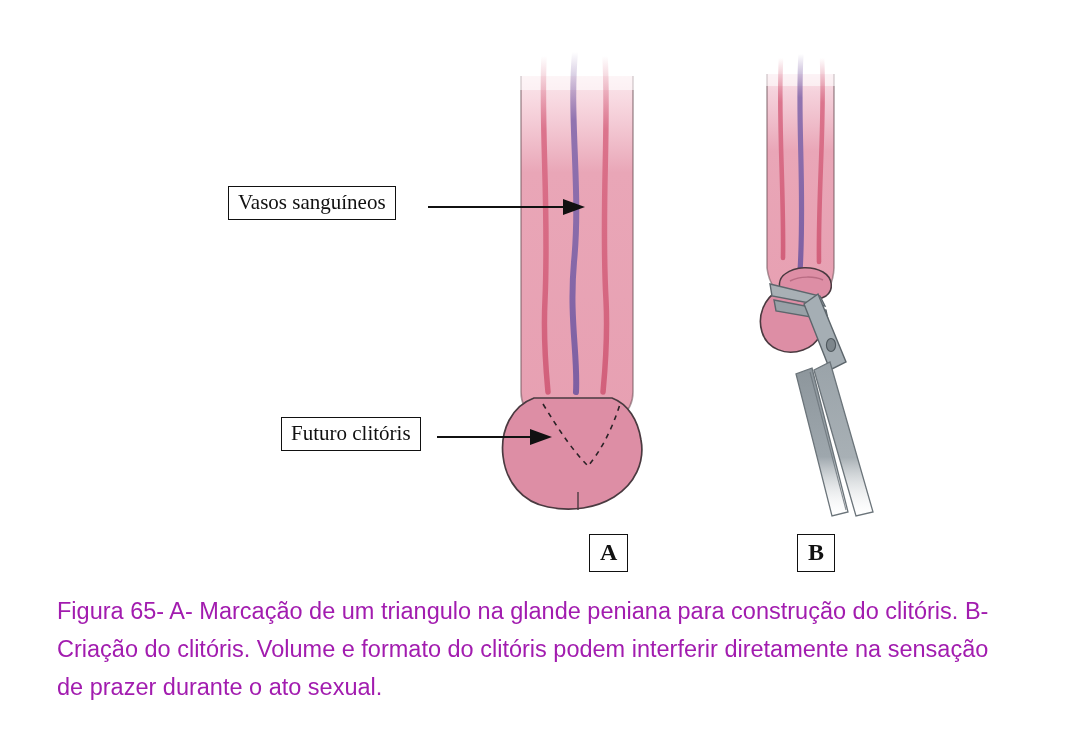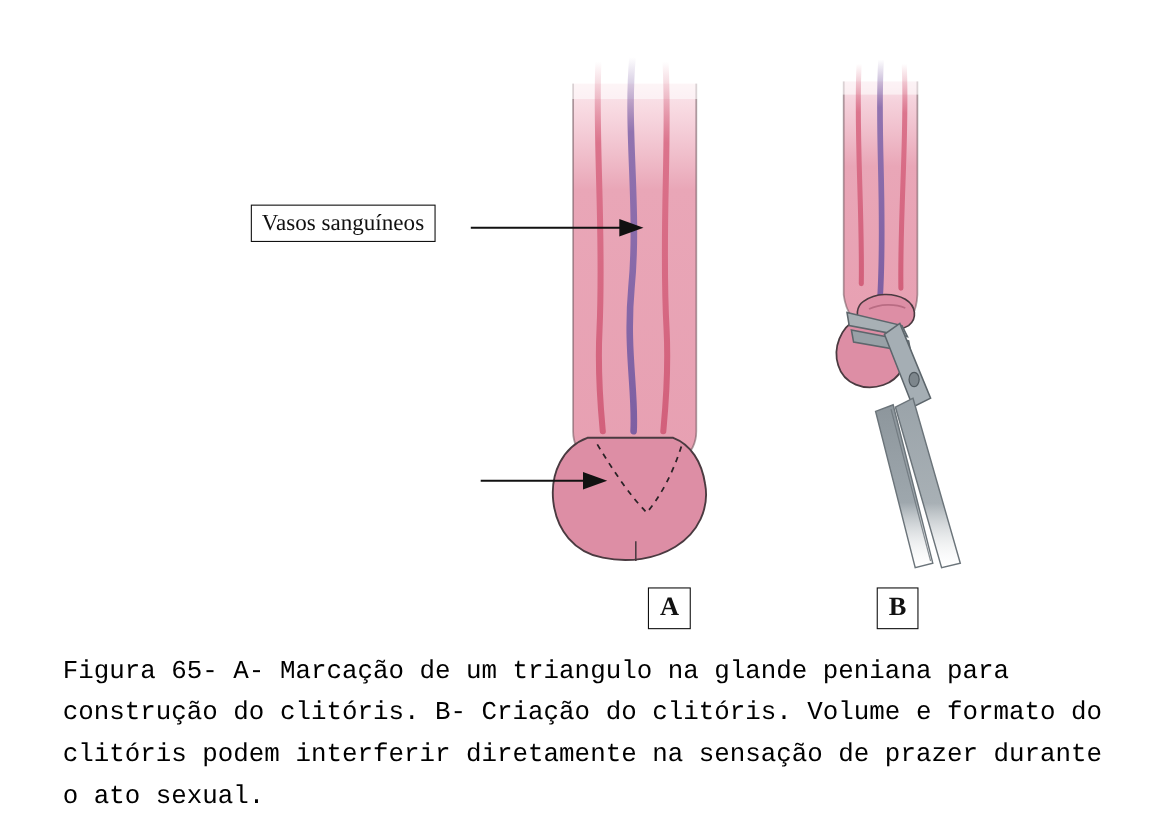--- a/index.html
+++ b/index.html
@@ -65,25 +65,25 @@
   }
   #panel-label-b {
     left: 797px;
     top: 534px;
   }
   #caption {
     position: absolute;
     left: 57px;
     top: 592px;
     width: 960px;
-    font-family: Liberation Mono, monospace;
+    font-family: Liberation Sans, sans-serif;
     font-size: 23.5px;
     line-height: 1.62;
     text-align: left;
-    color: #000000;
+    color: #a21caf;
   }
 </style>
 </head>
 <body>
 
 <div id="figure-area">
 
   <svg id="figure-svg" width="1066" height="580" viewBox="0 0 1066 580">
     <defs>
       <linearGradient id="shaftFadeA" x1="0" y1="0" x2="0" y2="1">
@@ -184,20 +184,23 @@
 
         <path d="M810,372 L846,510" fill="none" stroke="#6b747a" stroke-width="1.1" stroke-opacity="0.8"></path>
       </g>
     </g>
   </svg>
 
   <div class="callout-box" id="callout-vessels">
     <span>Vasos sanguíneos</span>
   </div>
 
+  <div class="callout-box" id="callout-clitoris">
+    <span>Futuro clitóris</span>
+  </div>
 
   <div class="panel-label" id="panel-label-a">
     <span>A</span>
   </div>
 
   <div class="panel-label" id="panel-label-b">
     <span>B</span>
   </div>
 </div>
 

